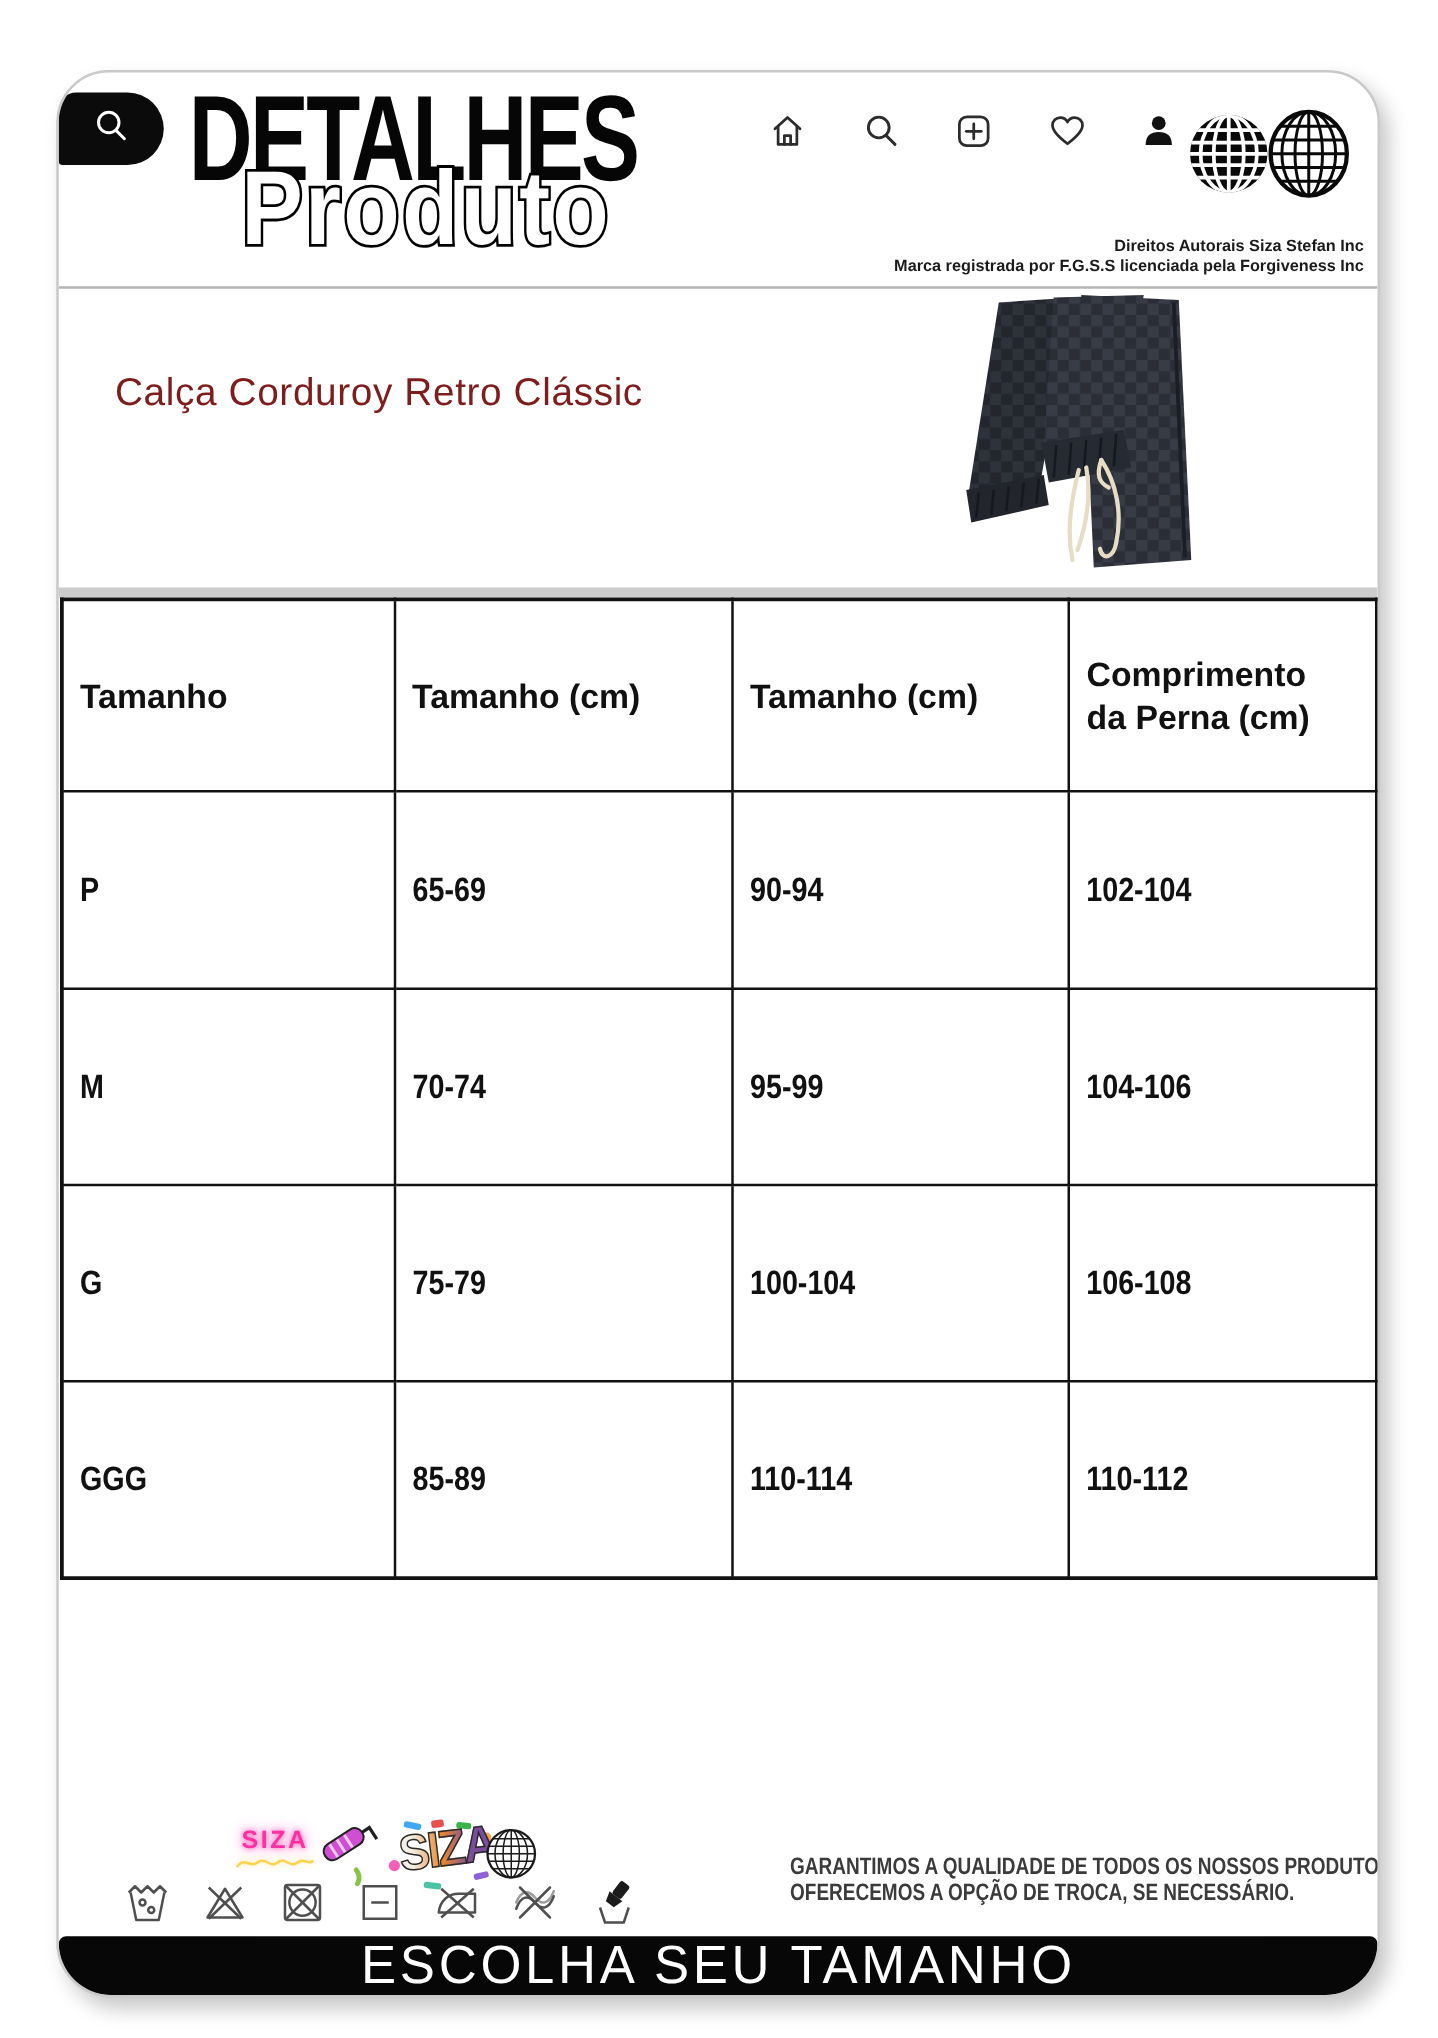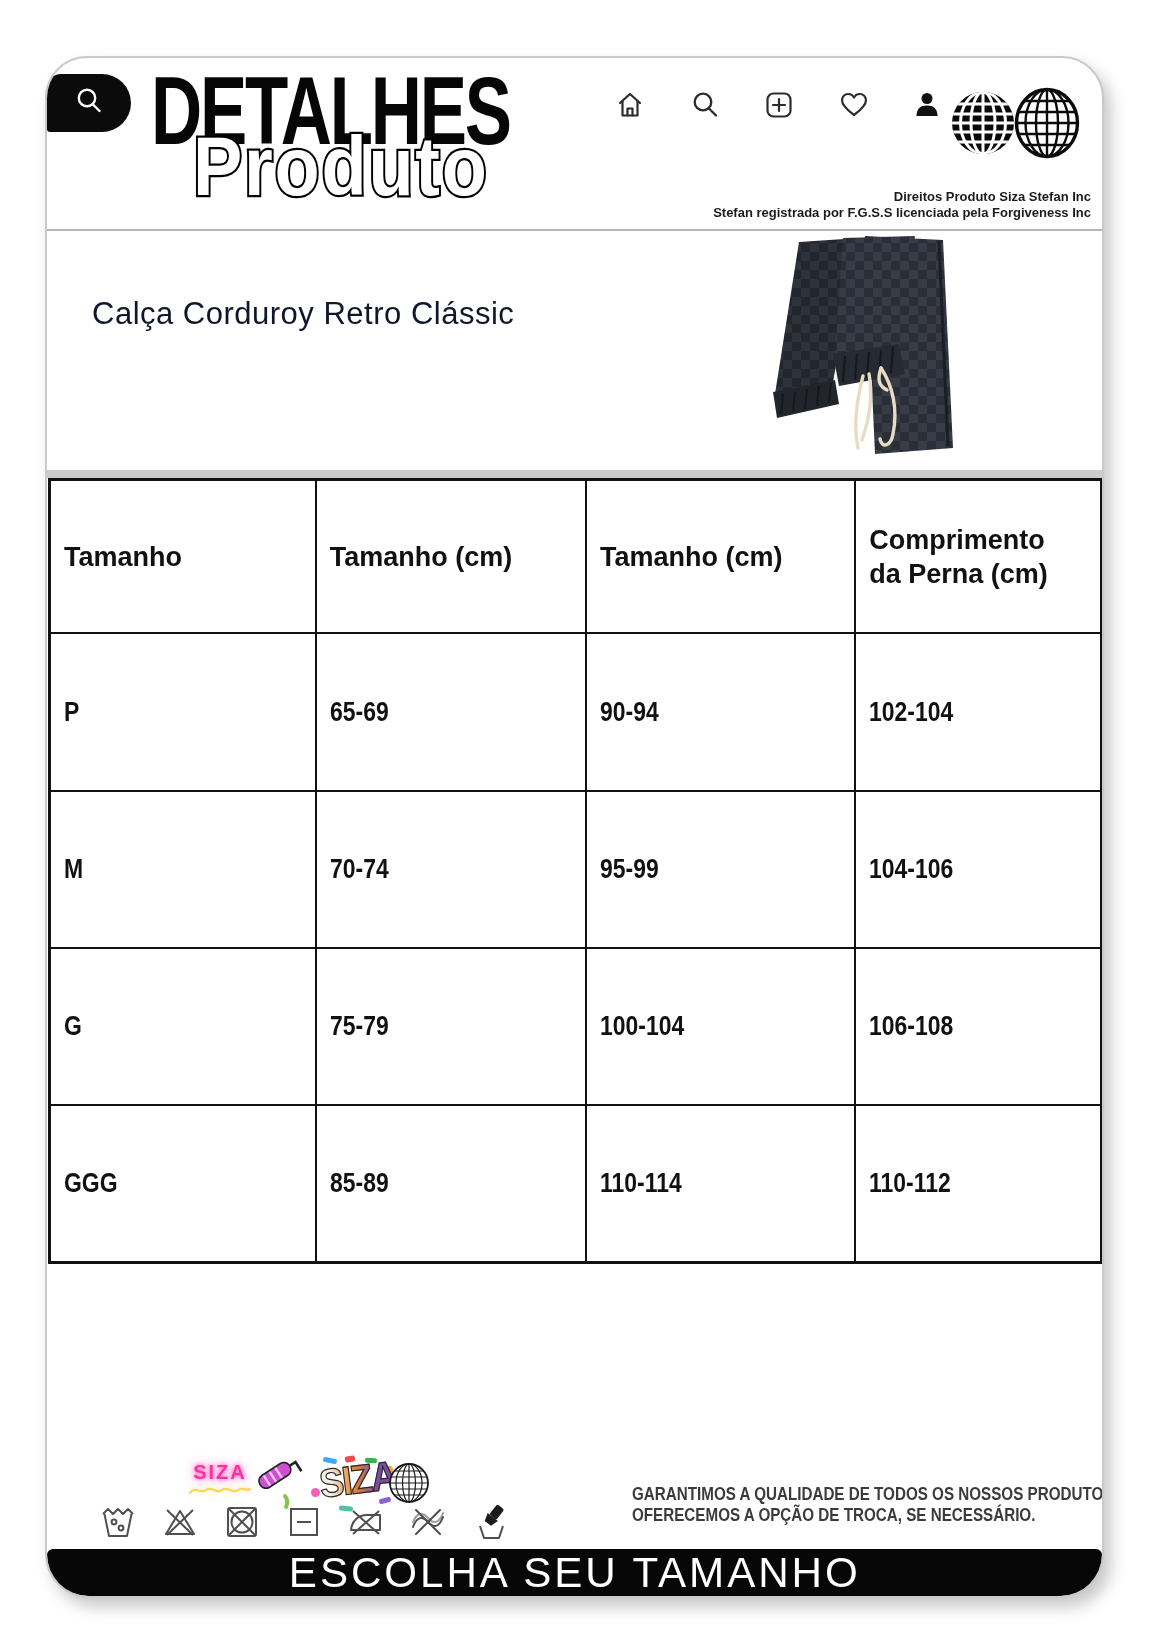--- a/index.html
+++ b/index.html
@@ -20,21 +20,21 @@
                color:#fff;-webkit-text-stroke:4.5px #000;paint-order:stroke fill;
                transform:scaleX(.88);transform-origin:left top;white-space:nowrap;line-height:1;}
   .nav-icon{position:absolute;top:31px;width:32px;height:32px;cursor:pointer;}
   .globe1{position:absolute;left:902px;top:30px;}
   .globe2{position:absolute;left:966px;top:28px;}
   .copyright{position:absolute;right:11px;top:131px;text-align:right;font-size:13px;font-weight:bold;
              color:#1b1b1b;line-height:15.5px;white-space:nowrap;}
   .header-divider{position:absolute;left:0;right:0;top:171px;height:2px;background:#b5b5b5;}
 
   
-  .product-title{position:absolute;left:45px;top:238px;font-size:31px;font-weight:400;letter-spacing:.5px;color:#0f172a;}
+  .product-title{position:absolute;left:45px;top:238px;font-size:31px;font-weight:400;letter-spacing:.5px;color:#7f1d1d;}
   .product-img{position:absolute;left:700px;top:176px;width:217px;height:224px;}
 
   .pre-table-band{position:absolute;left:0;right:0;top:412px;height:8px;background:#cccccc;}
 
   
   table.sizes{position:absolute;left:1px;top:420px;width:1055px;height:786px;border-collapse:collapse;
               table-layout:fixed;background:#fff;padding-left:12px;}
   table.sizes th,table.sizes td{border:2.5px solid #111;padding:0 30px 0 13px;text-align:left;vertical-align:middle;
               color:#111;box-sizing:border-box;}
   table.sizes{border:3px solid #111;}
@@ -151,22 +151,22 @@
           <line x1="0" y1="15" x2="68" y2="15"></line>
             <line x1="0" y1="26" x2="68" y2="26"></line>
           <line x1="0" y1="37" x2="68" y2="37"></line>
             <line x1="0" y1="48" x2="68" y2="48"></line>
           <line x1="0" y1="59" x2="68" y2="59"></line>
         </g>
       </svg>
     </div>
 
     <div class="copyright">
-      <div>Direitos Produto Siza Stefan Inc</div>
-      <div>Stefan registrada por F.G.S.S licenciada pela Forgiveness Inc</div>
+      <div>Direitos Autorais Siza Stefan Inc</div>
+      <div>Marca registrada por F.G.S.S licenciada pela Forgiveness Inc</div>
     </div>
 
     <div class="header-divider"></div>
 
     <div class="product-title">Calça Corduroy Retro Clássic</div>
 
     <div class="product-img">
       <svg width="217" height="224" viewBox="0 0 217 224">
         <defs>
           <pattern id="chk" width="18" height="18" patternUnits="userSpaceOnUse">

